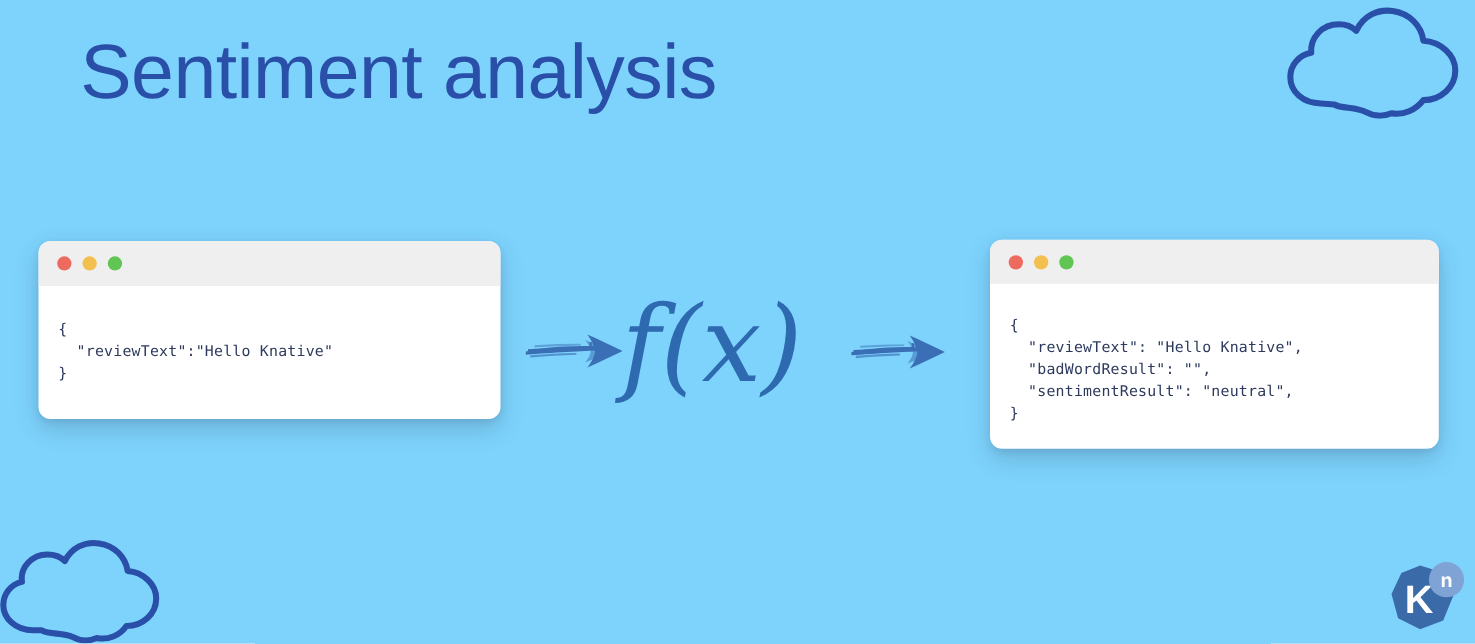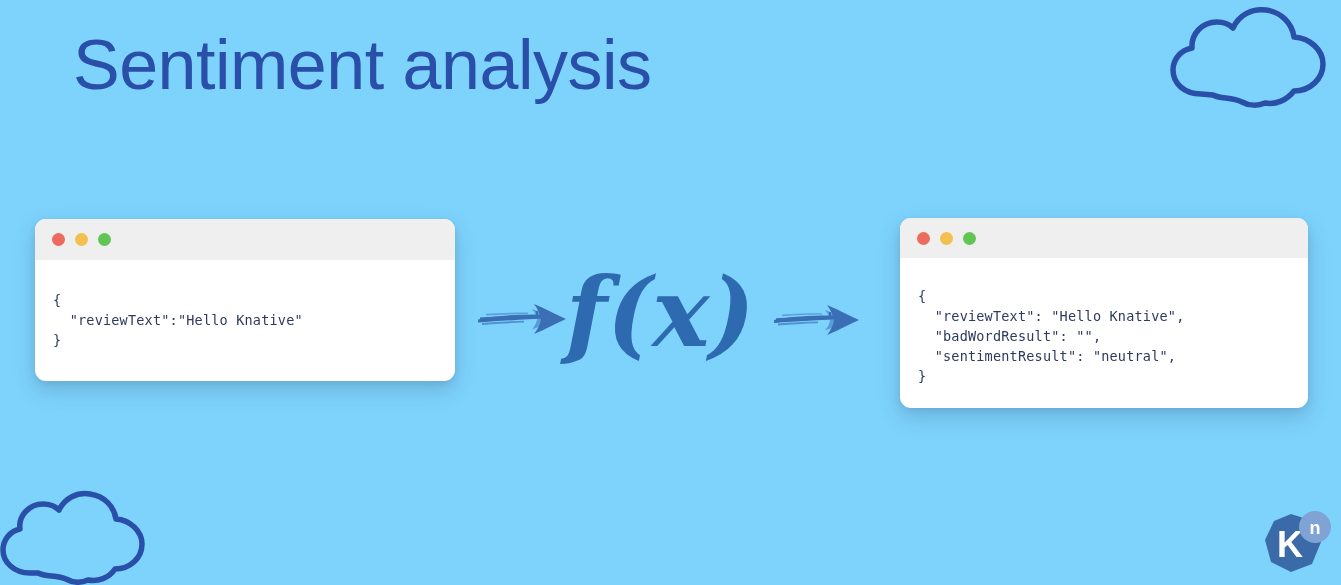--- a/index.html
+++ b/index.html
@@ -115,23 +115,23 @@
   .fx-label {
     position: absolute;
     left: 565px;
     top: 248px;
     width: 190px;
     height: 130px;
     color: #2e6ab0;
     font-family: "DejaVu Serif", "Liberation Serif", serif;
     font-style: italic;
     font-size: 96px;
-    font-weight: 700;
+    font-weight: 400;
     line-height: 130px;
-    text-align: right;
+    text-align: left;
     white-space: nowrap;
   }
   .arrow {
     position: absolute;
   }
   .arrow-in {
     left: 476px;
     top: 298px;
     width: 94px;
     height: 42px;

